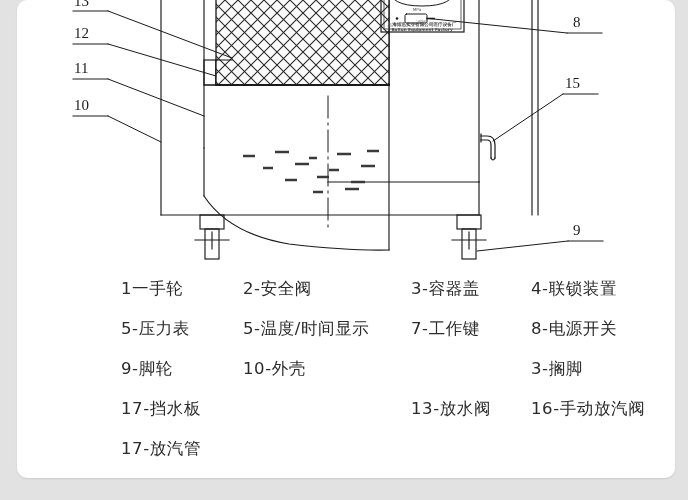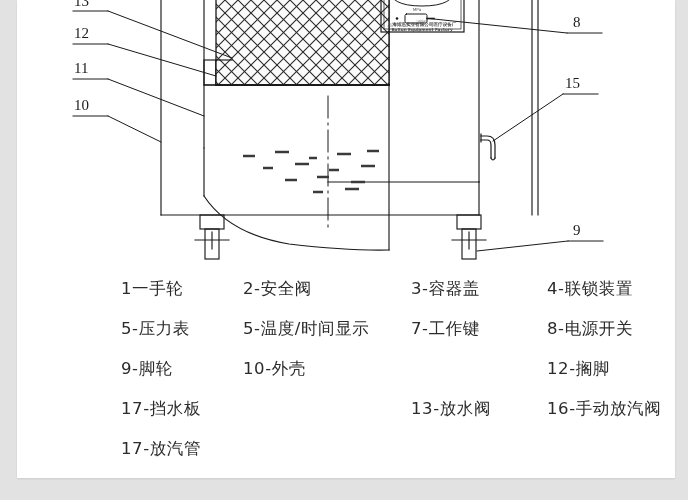--- a/index.html
+++ b/index.html
@@ -18,20 +18,21 @@
   }
   #paper {
     position: absolute;
     left: 17px;
     top: 0px;
     width: 658px;
     height: 478px;
     background: #ffffff;
     box-shadow: 0 1px 2px rgba(0,0,0,0.10);
     overflow: hidden;
+    border-radius: 10px;
   }
   #drawing {
     position: absolute;
     left: 0;
     top: 0;
     width: 658px;
     height: 272px;
   }
   #legend {
     position: absolute;
@@ -50,21 +51,21 @@
     white-space: nowrap;
     font-family: "DejaVu Sans", "Liberation Sans", sans-serif;
     font-size: 16.5px;
     letter-spacing: 0.6px;
     color: #2b2b2b;
     top: 6px;
   }
   .lc0 { left: 56px; }
   .lc1 { left: 178px; }
   .lc2 { left: 346px; }
-  .lc3 { left: 482px; }
+  .lc3 { left: 466px; }
   .callout-num {
     font-family: "Liberation Serif", "DejaVu Serif", serif;
     font-size: 15px;
     fill: #1a1a1a;
   }
   svg { display: block; }
 </style>
 </head>
 <body>
 
@@ -281,21 +282,21 @@
       <div class="legend-row">
         <span class="legend-cell lc0">5-压力表</span>
         <span class="legend-cell lc1">5-温度/时间显示</span>
         <span class="legend-cell lc2">7-工作键</span>
         <span class="legend-cell lc3">8-电源开关</span>
       </div>
 
       <div class="legend-row">
         <span class="legend-cell lc0">9-脚轮</span>
         <span class="legend-cell lc1">10-外壳</span>
-        <span class="legend-cell lc3">12-搁脚</span>
+        <span class="legend-cell lc3">3-搁脚</span>
       </div>
 
       <div class="legend-row">
         <span class="legend-cell lc0">17-挡水板</span>
         <span class="legend-cell lc2">13-放水阀</span>
         <span class="legend-cell lc3">16-手动放汽阀</span>
       </div>
 
       <div class="legend-row">
         <span class="legend-cell lc0">17-放汽管</span>

